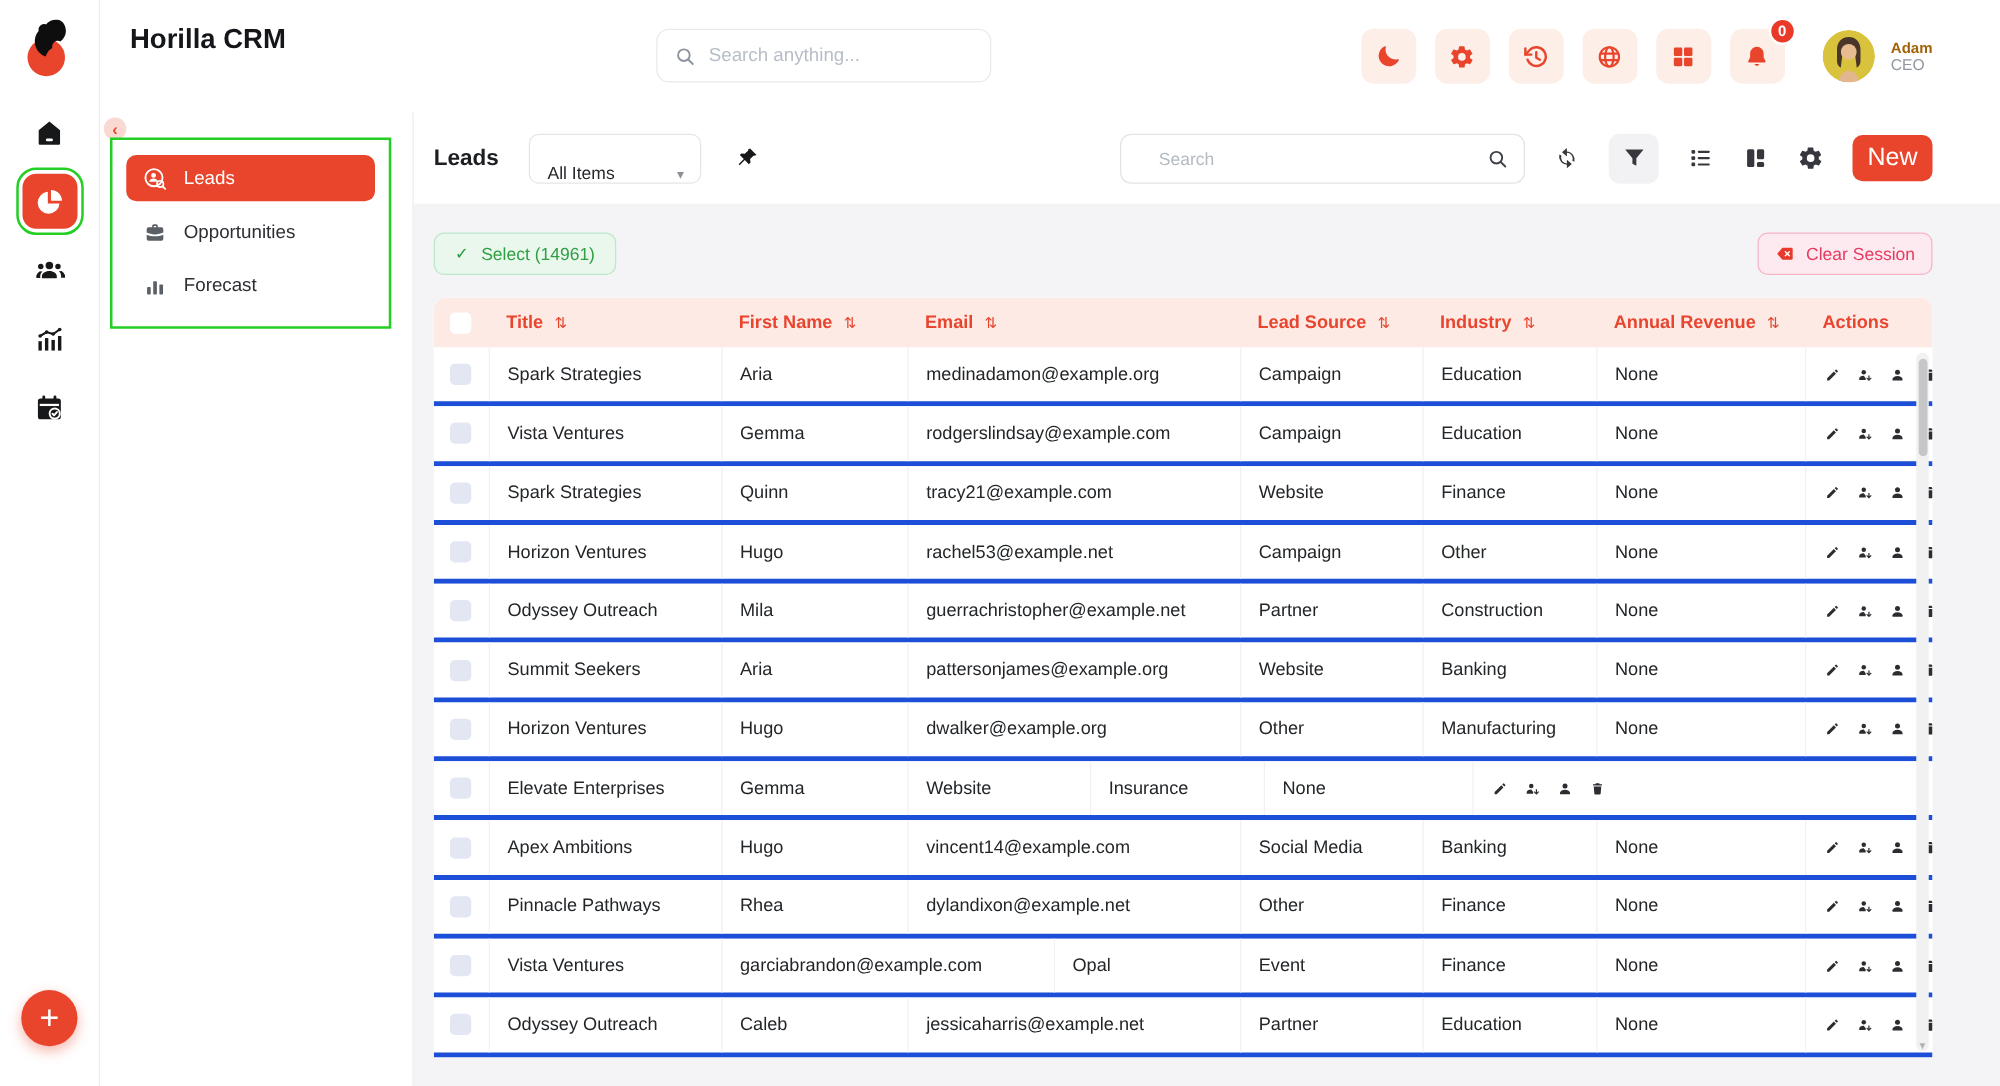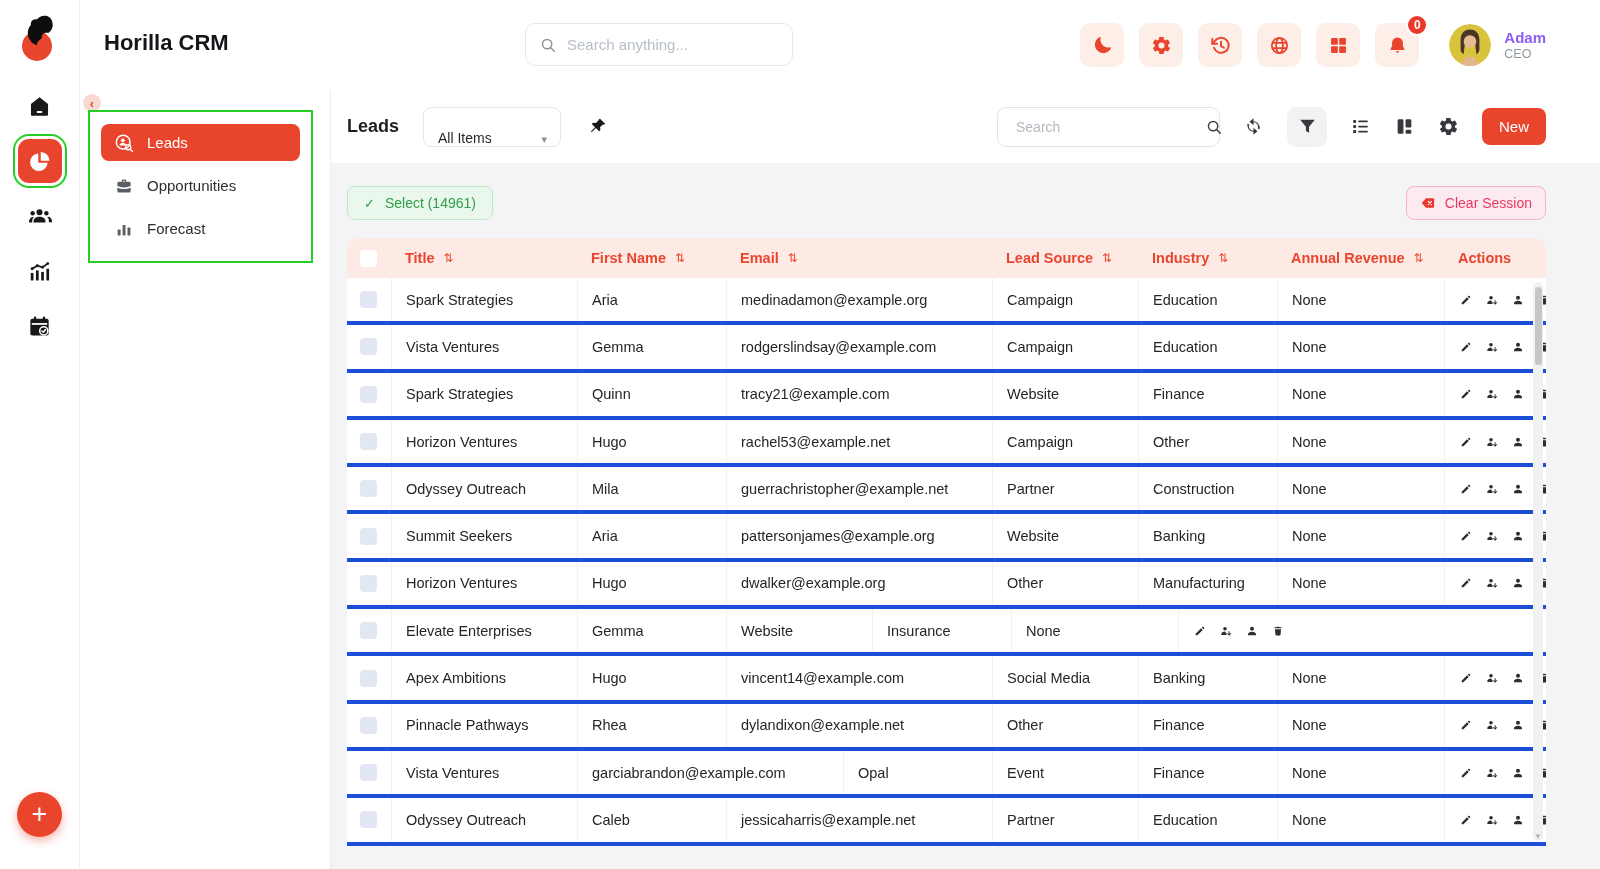--- a/index.html
+++ b/index.html
@@ -15,37 +15,37 @@
   .rail-item { width:44px; height:44px; display:flex; align-items:center; justify-content:center; color:#17181a; }
   .rail-item svg { width:25px; height:25px; }
   .rail-item.active { background:#e8452c; border-radius:11px; color:#fff;
     outline:2px solid #24ce24; outline-offset:3px; }
   .fab { position:absolute; bottom:32px; left:17px; width:45px; height:45px; border-radius:50%;
     background:#e8452c; color:#fff; font-size:27px; font-weight:400; display:flex; align-items:center;
     justify-content:center; box-shadow:0 4px 10px rgba(232,69,44,.4); }
 
   
   .top-header { position:absolute; left:80px; top:0; width:1520px; height:90px; background:#fff; }
-  .app-title { position:absolute; left:24px; top:30px; font-size:22px; font-weight:700; color:#14161a; }
+  .app-title { position:absolute; left:24px; top:18px; font-size:22px; font-weight:700; color:#14161a; }
   .global-search { position:absolute; left:445px; top:23px; width:268px; height:43px;
     border:1px solid #e9e9ed; border-radius:10px; display:flex; align-items:center; padding:0 13px; gap:10px; }
   .global-search svg { width:18px; height:18px; color:#8d939d; flex:none; }
   .global-search input { border:none; outline:none; background:transparent; width:100%; font-size:15px;
     color:#333; font-family:inherit; }
   .global-search input::placeholder { color:#b8bec8; }
   .header-right { position:absolute; right:54px; top:23px; display:flex; align-items:center; gap:15px; }
   .hbtn { width:44px; height:44px; border-radius:10px; background:#fdeee8; color:#e8452c;
     display:flex; align-items:center; justify-content:center; position:relative; }
   .hbtn svg { width:21px; height:21px; }
   .badge { position:absolute; top:-9px; right:-9px; min-width:22px; height:22px; border-radius:50%;
     background:#ea3829; color:#fff; font-size:12px; font-weight:700; display:flex; align-items:center;
     justify-content:center; border:2px solid #fff; }
   .user-chip { display:flex; align-items:center; gap:13px; margin-left:15px; }
   .avatar { width:42px; height:42px; border-radius:50%; overflow:hidden; flex:none; }
-  .user-name { font-size:15px; font-weight:700; color:#8b5cf6; line-height:1.2; }
+  .user-name { font-size:12px; font-weight:700; color:#a16207; line-height:1.2; }
   .user-role { font-size:12.5px; color:#9097a1; }
 
   
   .module-panel { position:absolute; left:80px; top:90px; width:251px; height:779px; background:#fff;
     border-right:1px solid #f2eaea; z-index:5; }
   .collapse-btn { position:absolute; left:3px; top:4px; width:18px; height:18px; border-radius:50%;
     background:#fad9d2; color:#e8452c; font-size:13px; font-weight:700; display:flex;
     align-items:center; justify-content:center; line-height:1; }
   .menu-box { position:absolute; left:8px; top:20px; width:225px; border:2px solid #24ce24;
     padding:12px 11px 14px 11px; }
@@ -60,29 +60,29 @@
   .main { position:absolute; left:331px; top:90px; width:1269px; height:779px; }
   .toolbar { height:73px; background:#fff; display:flex; align-items:center; padding:0 54px 0 16px; }
   .page-title { font-size:18px; font-weight:700; color:#1c1e22; }
   .view-select { margin-left:24px; width:138px; height:40px; border:1px solid #e6e6ea; border-radius:8px;
     display:flex; align-items:flex-end; justify-content:space-between; padding:0 13px 0 14px;
     font-size:14px; color:#26282c; background:#fff; }
   .chevron { color:#8b8f96; font-size:11px; }
   .pin-btn { margin-left:27px; color:#17181a; display:flex; }
   .pin-btn svg { width:19px; height:19px; }
   .toolbar-right { margin-left:auto; display:flex; align-items:center; gap:23px; }
-  .tb-search { width:223px; height:40px; border:1px solid #e4e4e8; border-radius:9px; display:flex;
-    align-items:center; padding:0 12px 0 18px; gap:8px; background:#fff; }
+  .tb-search { width:324px; height:40px; border:1px solid #e4e4e8; border-radius:9px; display:flex;
+    align-items:center; padding:0 12px 0 30px; gap:8px; background:#fff; }
   .tb-search input { flex:1; border:none; outline:none; font-size:14px; color:#333; font-family:inherit; }
   .tb-search input::placeholder { color:#b4bac2; }
   .tb-search svg { width:18px; height:18px; color:#3d4046; flex:none; }
   .tb-icon { color:#36383d; display:flex; align-items:center; justify-content:center; }
   .tb-icon svg { width:21px; height:21px; }
   .tb-icon.boxed { width:40px; height:40px; background:#f2f2f4; border-radius:9px; }
-  .new-btn { width:64px; height:37px; background:#e8452c; color:#fff; border-radius:8px; font-size:15px;
+  .new-btn { width:64px; height:37px; background:#e8452c; color:#fff; border-radius:8px; font-size:20px;
     display:flex; align-items:center; justify-content:center; border:none; font-family:inherit; }
 
   .content { height:706px; background:#f4f4f6; padding:23px 54px 0 16px; position:relative; }
   .selection-row { display:flex; justify-content:space-between; align-items:center; }
   .select-btn { height:34px; background:#e9f7ed; border:1px solid #bde6ca; border-radius:8px;
     color:#2f9e44; font-size:14px; display:inline-flex; align-items:center; gap:10px; padding:0 16px; }
   .select-btn .check { font-size:13px; font-weight:700; }
   .clear-btn { height:34px; background:#fdeaf0; border:1px solid #f6b4c4; border-radius:8px;
     color:#e63a60; font-size:14px; display:inline-flex; align-items:center; gap:9px; padding:0 13px; }
   .clear-btn svg { width:16px; height:16px; color:#e8392c; }

